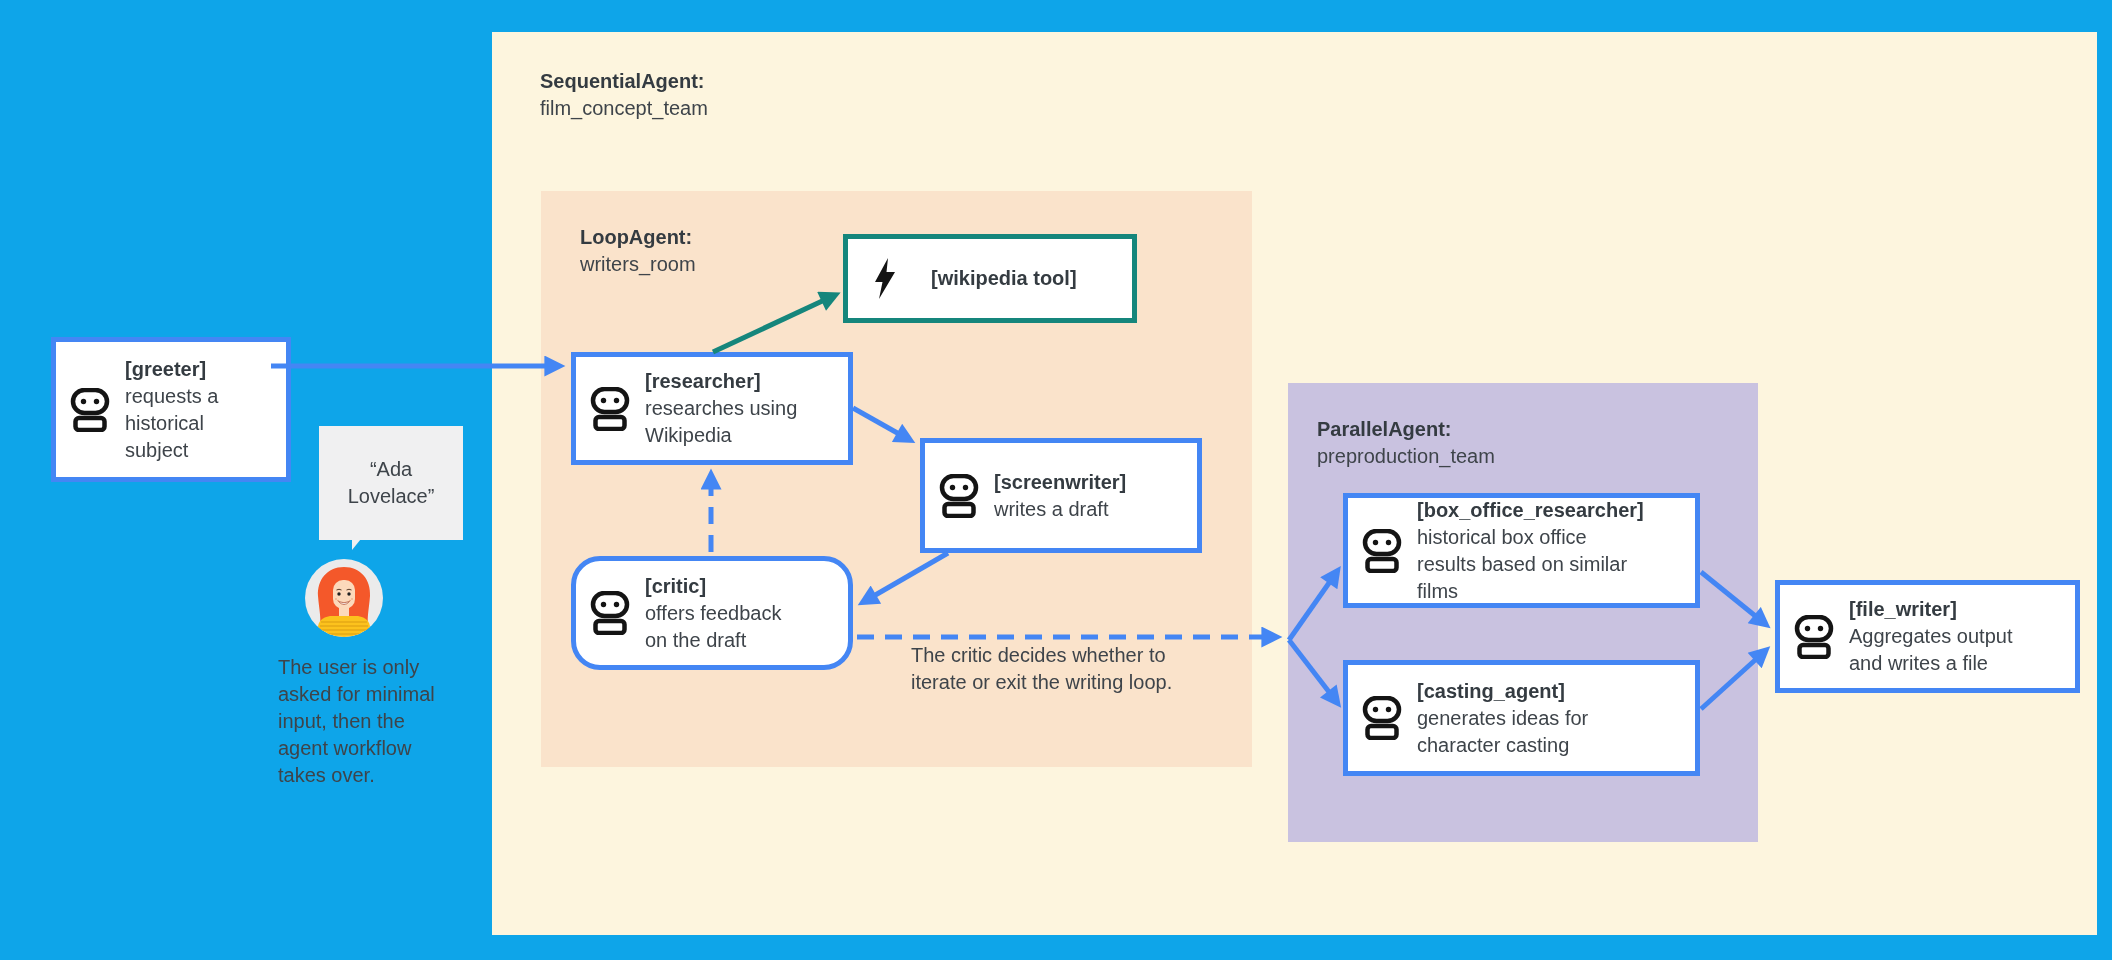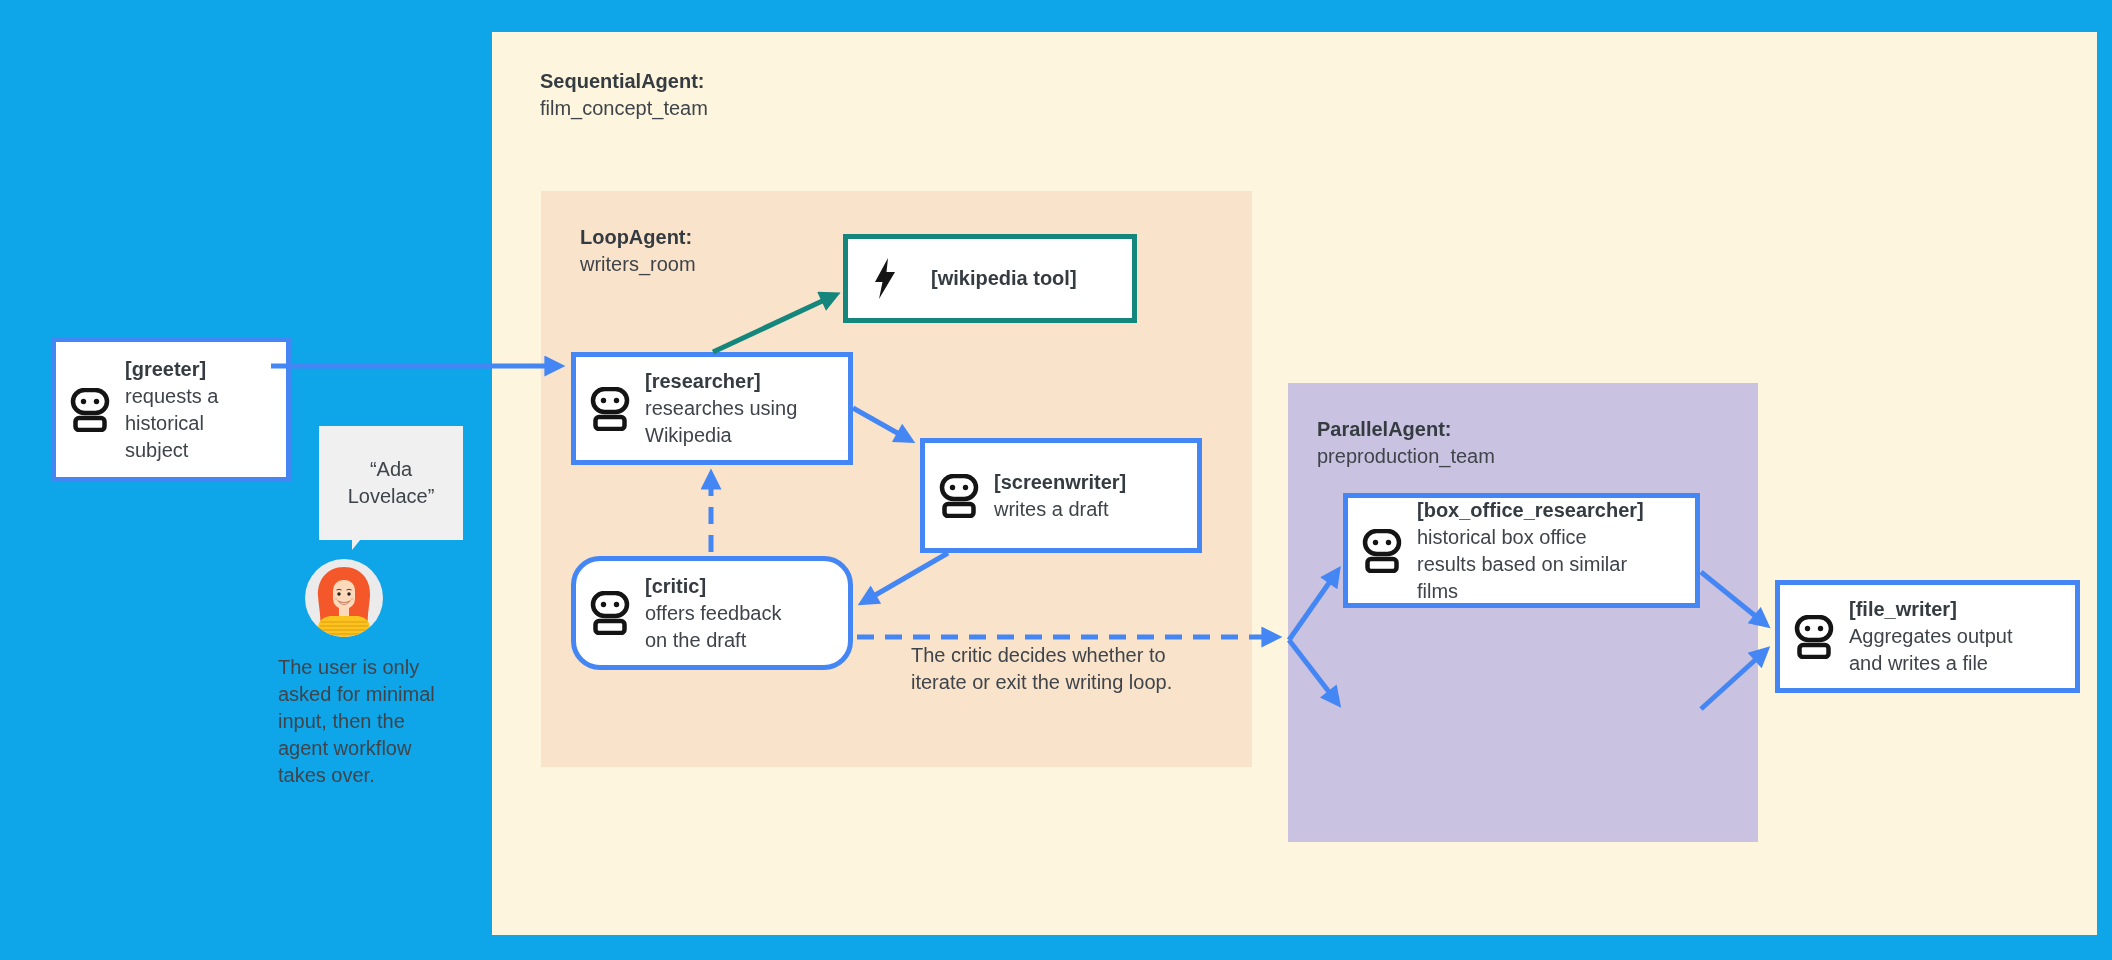--- a/index.html
+++ b/index.html
@@ -150,20 +150,33 @@
       <rect x="5.5" y="30" width="29" height="12" rx="3.5" fill="#fff" stroke="#141414" stroke-width="4.5"></rect>
     </svg>
     <div class="txt">
       <div class="title">[box_office_researcher]</div>
       <div class="desc">historical box office
 results based on similar
 films</div>
     </div>
   </div>
 
+  <div class="node n-casting">
+    <svg class="icon" width="40" height="44" viewBox="0 0 40 44">
+      <rect x="3" y="2" width="34" height="23" rx="11.5" fill="#fff" stroke="#141414" stroke-width="4.5"></rect>
+      <circle cx="13.5" cy="13.5" r="2.7" fill="#141414"></circle>
+        <circle cx="26.5" cy="13.5" r="2.7" fill="#141414"></circle>
+      <rect x="5.5" y="30" width="29" height="12" rx="3.5" fill="#fff" stroke="#141414" stroke-width="4.5"></rect>
+    </svg>
+    <div class="txt">
+      <div class="title">[casting_agent]</div>
+      <div class="desc">generates ideas for
+character casting</div>
+    </div>
+  </div>
 
   <div class="node n-filewriter">
     <svg class="icon" width="40" height="44" viewBox="0 0 40 44">
       <rect x="3" y="2" width="34" height="23" rx="11.5" fill="#fff" stroke="#141414" stroke-width="4.5"></rect>
       <circle cx="13.5" cy="13.5" r="2.7" fill="#141414"></circle>
         <circle cx="26.5" cy="13.5" r="2.7" fill="#141414"></circle>
       <rect x="5.5" y="30" width="29" height="12" rx="3.5" fill="#fff" stroke="#141414" stroke-width="4.5"></rect>
     </svg>
     <div class="txt">
       <div class="title">[file_writer]</div>

